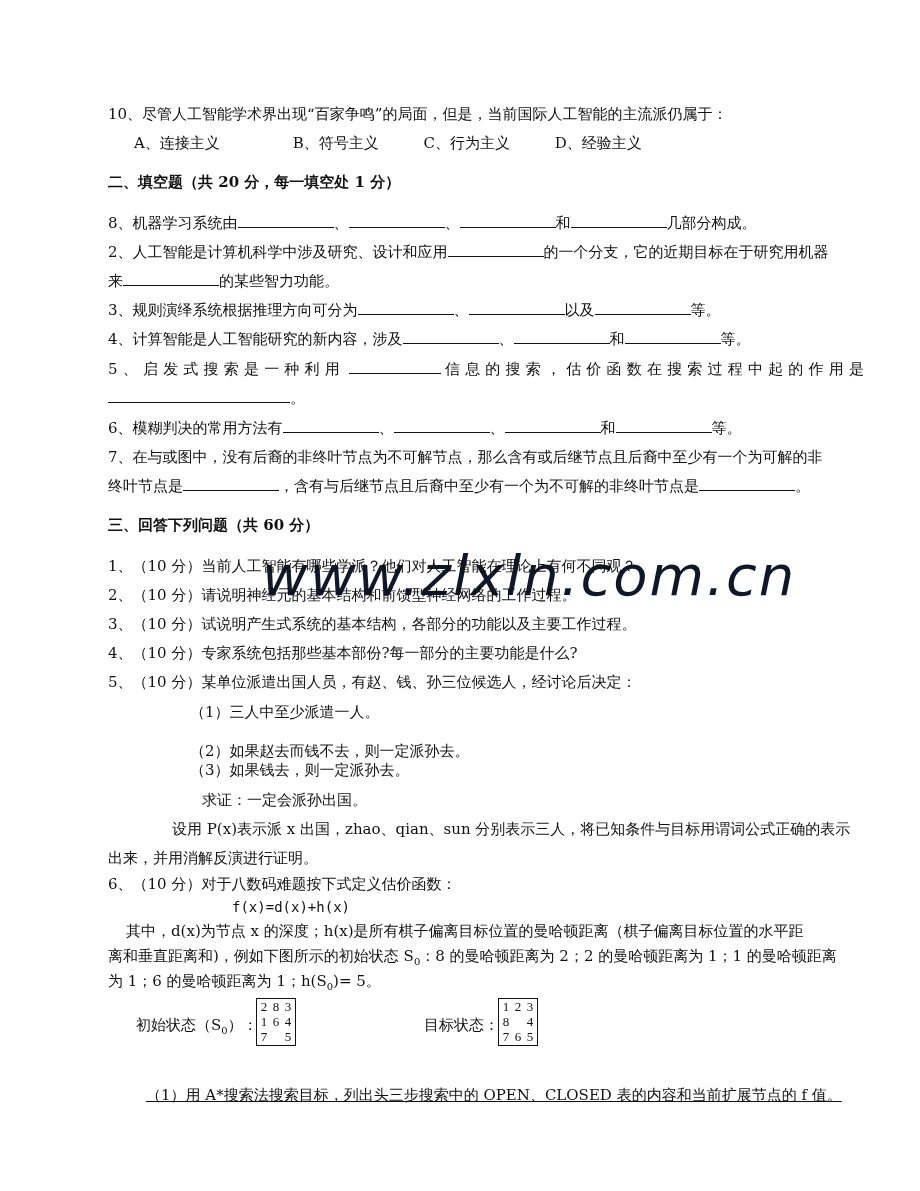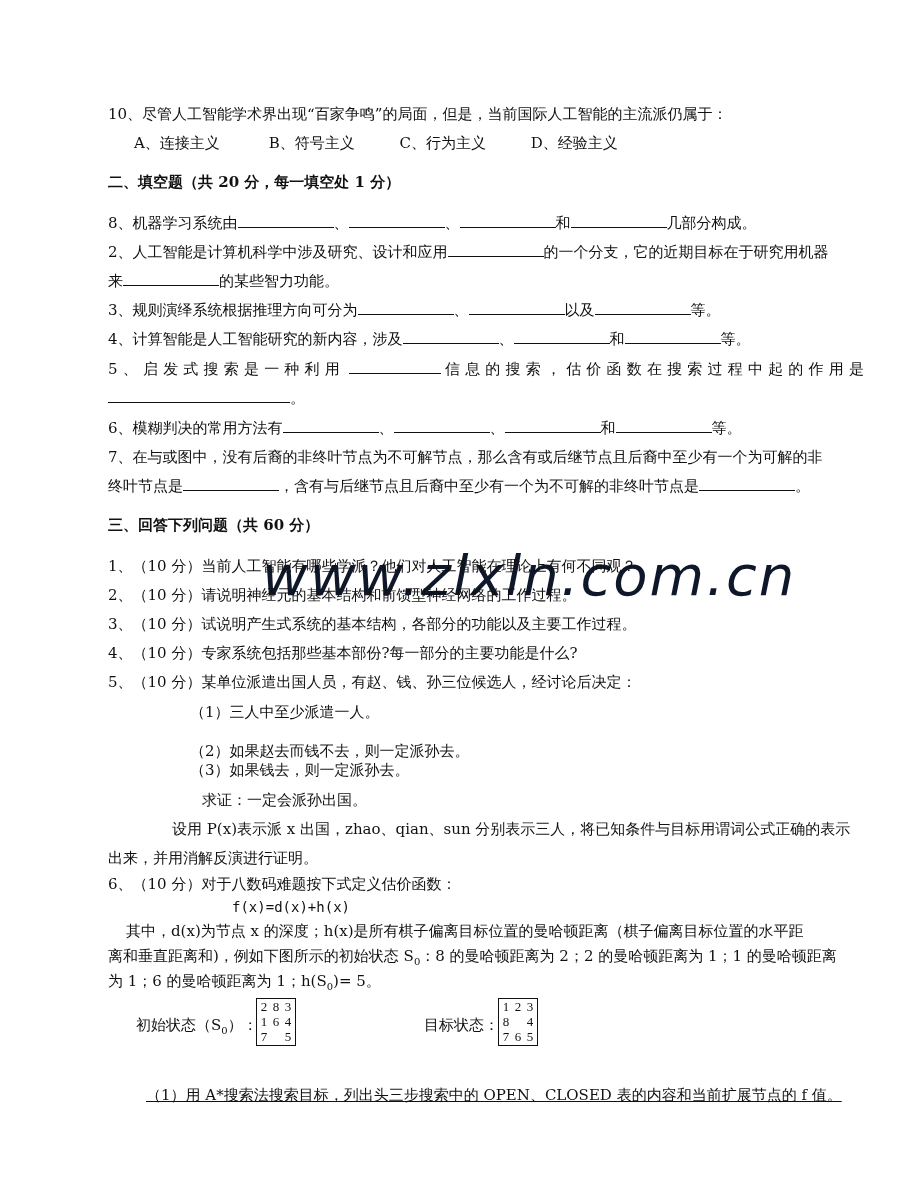--- a/index.html
+++ b/index.html
@@ -35,21 +35,21 @@
 </head>
 <body>
 
 <div class="watermark">www.zlxln.com.cn</div>
 
 <div class="content">
 
   <div class="line" style="top:104px;">10、尽管人工智能学术界出现“百家争鸣”的局面，但是，当前国际人工智能的主流派仍属于：</div>
   <div class="line" style="top:133px; left:134px;">
     <span>A、连接主义</span>
-    <span style="margin-left:44px;text-align:center;">B、符号主义</span>
+    <span style="margin-left:68px;text-align:center;">B、符号主义</span>
     <span style="margin-left:40px;">C、行为主义</span>
     <span style="margin-left:40px;">D、经验主义</span>
   </div>
 
   <div class="line bold" style="top:172px;">二、填空题（共 20 分，每一填空处 1 分）</div>
 
   <div class="line" style="top:213px;">
     <span>8、机器学习系统由</span><span class="blank b96"></span><span>、</span><span class="blank b96"></span><span>、</span><span class="blank b96"></span><span>和</span><span class="blank b96"></span><span>几部分构成。</span>
   </div>
 

